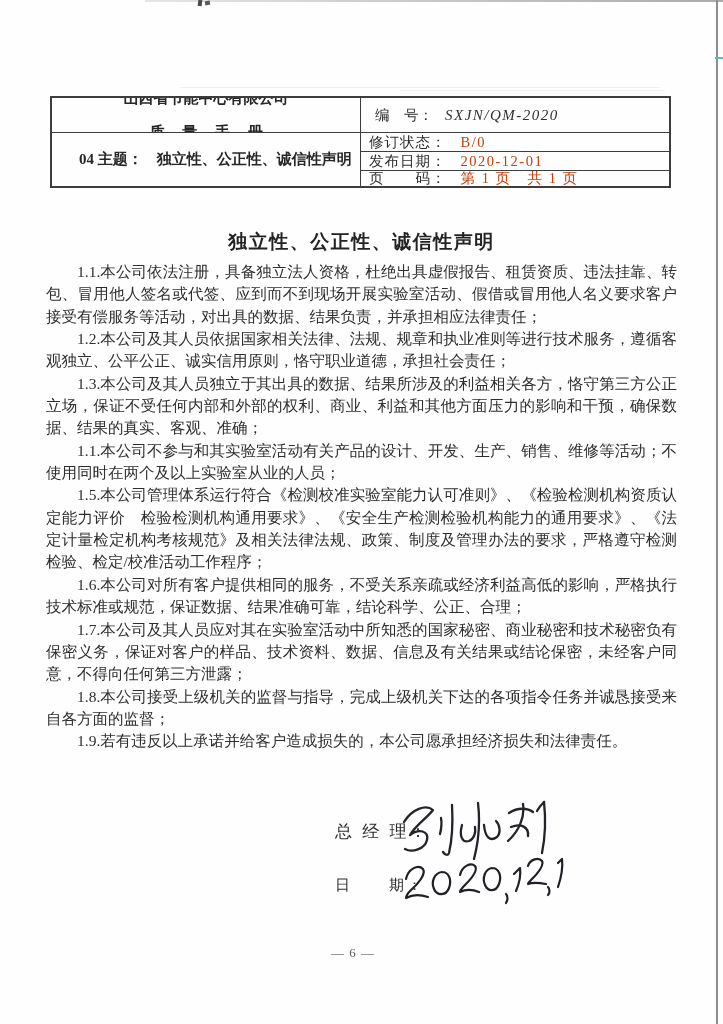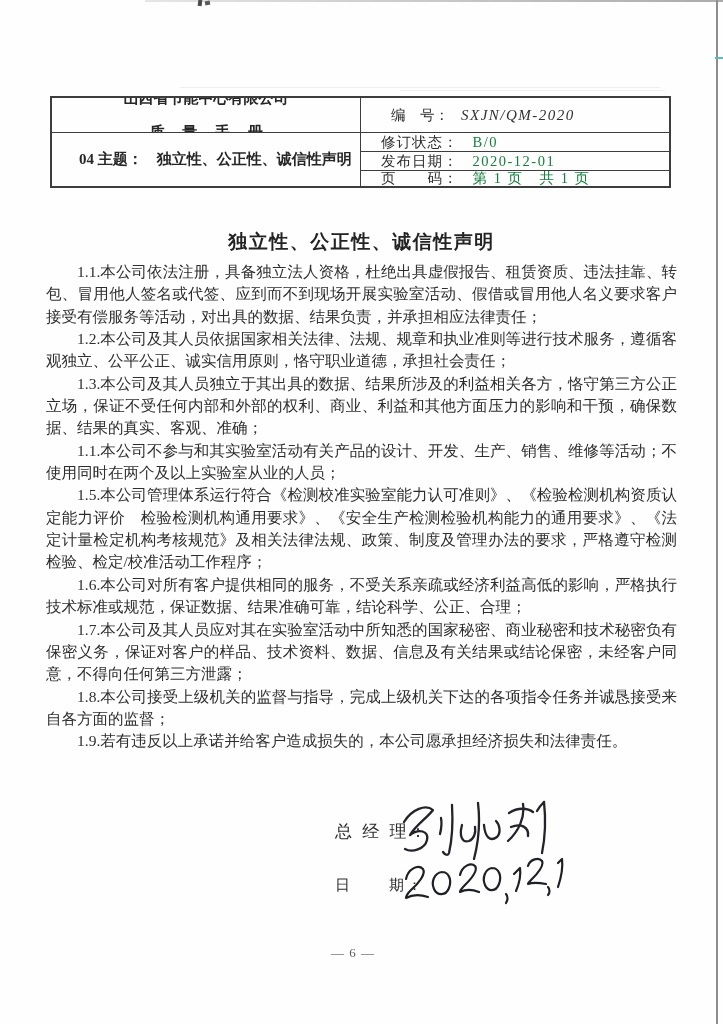--- a/index.html
+++ b/index.html
@@ -24,31 +24,31 @@
   
   .header-table{
     position:absolute;left:50px;top:96px;width:621px;height:92px;
     border:2px solid #3d3d3d;box-sizing:border-box;
     display:grid;grid-template-columns:308px 1fr;grid-template-rows:34px 19px 19px 1fr;
   }
   .cell{box-sizing:border-box;display:flex;align-items:center;overflow:hidden;}
   .cell-company{grid-column:1;grid-row:1;flex-direction:column;justify-content:center;
     font-weight:bold;font-size:15px;line-height:15px;color:#262626;}
   .company-line2{letter-spacing:7px;margin-top:19px;text-indent:7px;}
-  .cell-docnum{grid-column:2;grid-row:1;border-left:1.5px solid #3d3d3d;padding-left:30px;font-size:14.5px;}
+  .cell-docnum{grid-column:2;grid-row:1;border-left:1.5px solid #3d3d3d;padding-left:14px;font-size:14.5px;}
   .docnum-value{font-style:italic;font-size:15px;letter-spacing:1.5px;margin-left:12px;color:#303030;font-family:Liberation Serif, serif;}
   .cell-section{grid-column:1;grid-row:2 / span 3;border-top:1.5px solid #3d3d3d;
     padding-left:27px;font-weight:bold;font-size:15px;color:#262626;}
   .section-title{margin-left:14px;}
   .cell-small{grid-column:2;border-left:1.5px solid #3d3d3d;border-top:1.5px solid #3d3d3d;
-    padding-left:20px;font-size:14.5px;letter-spacing:1px;}
+    padding-left:8px;font-size:14.5px;letter-spacing:1px;}
   .cell-rev{grid-row:2;}
   .cell-issue{grid-row:3;}
   .cell-page{grid-row:4;}
-  .small-value{margin-left:14px;letter-spacing:1.5px;color:#15803d;}
+  .small-value{margin-left:14px;letter-spacing:1.5px;color:#c2410c;}
 
   
   .doc-title{position:absolute;left:0;top:229px;width:723px;text-align:center;
     font-size:19px;font-weight:bold;letter-spacing:1.5px;color:#232323;}
   .doc-body{position:absolute;left:46px;top:261px;width:631px;
     font-size:15.5px;line-height:22.35px;text-align:justify;color:#2e2e2e;}
   .doc-body p{margin:0;text-indent:2em;}
 
   
   .gm-label{position:absolute;left:335px;top:820px;font-size:17px;letter-spacing:3px;color:#2c2c2c;}

